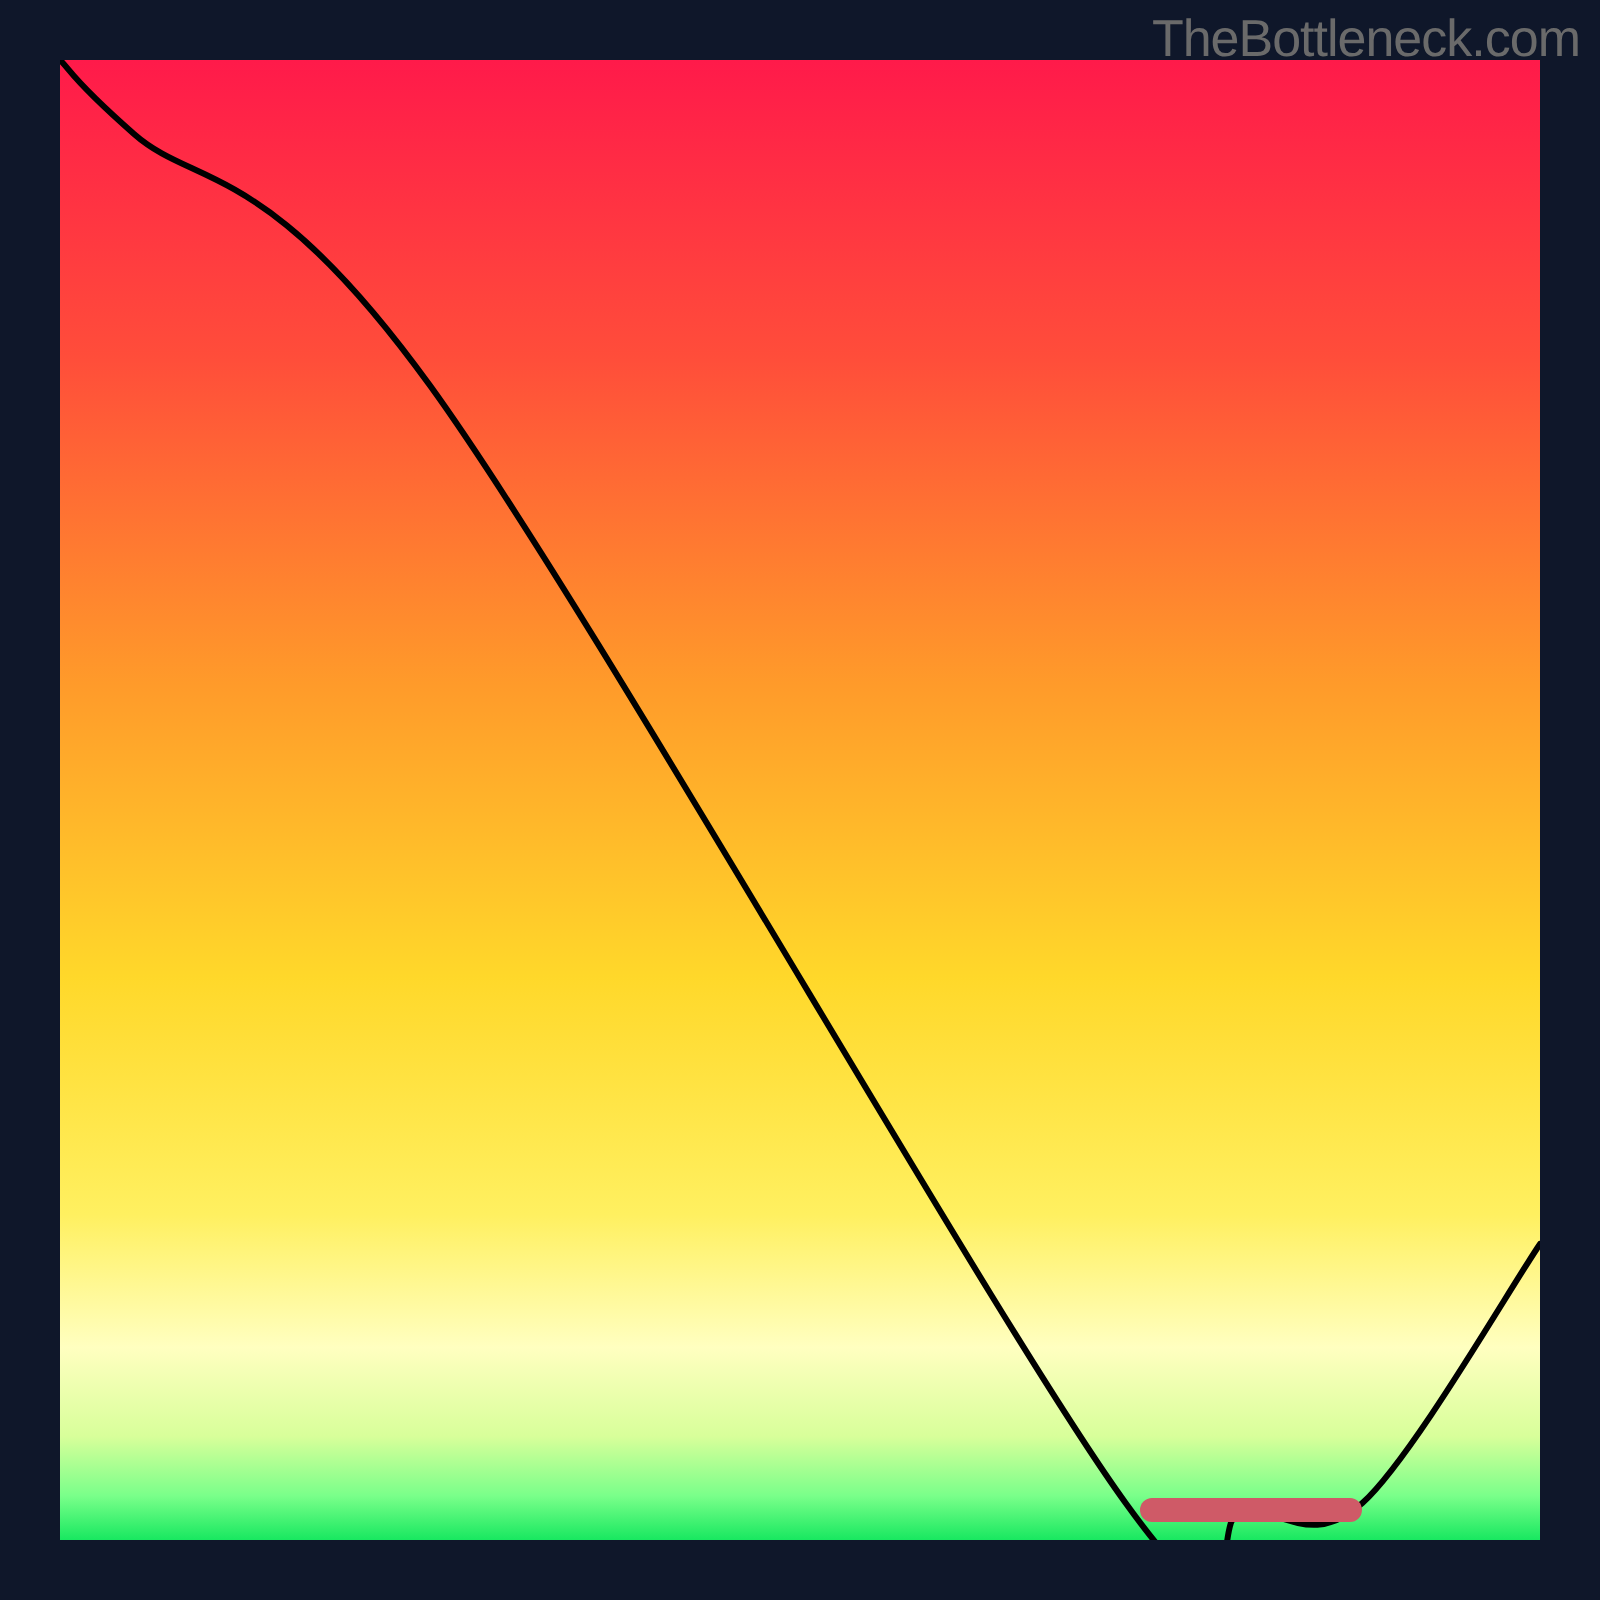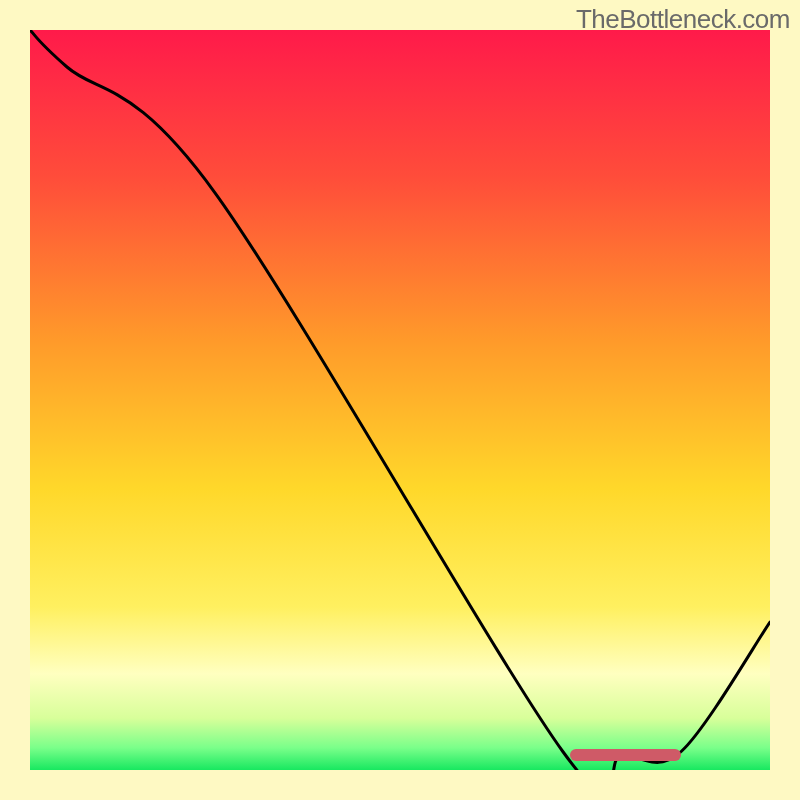--- a/index.html
+++ b/index.html
@@ -1,21 +1,21 @@
 <!DOCTYPE html>
 <html><head>
 <meta charset="utf-8">
 <style>
   * { margin: 0; padding: 0; box-sizing: border-box; }
   html, body { width: 800px; height: 800px; overflow: hidden; background: #fff; }
   .chart-container {
     position: relative;
     width: 800px;
     height: 800px;
-    background: #fef9c3;
+    background: #0f172a;
   }
   .watermark {
     position: absolute;
     top: 4px;
     right: 10px;
     font-family: Arial, Helvetica, sans-serif;
     font-size: 26px;
     font-weight: 500;
     color: #6a6a6a;
     z-index: 5;

